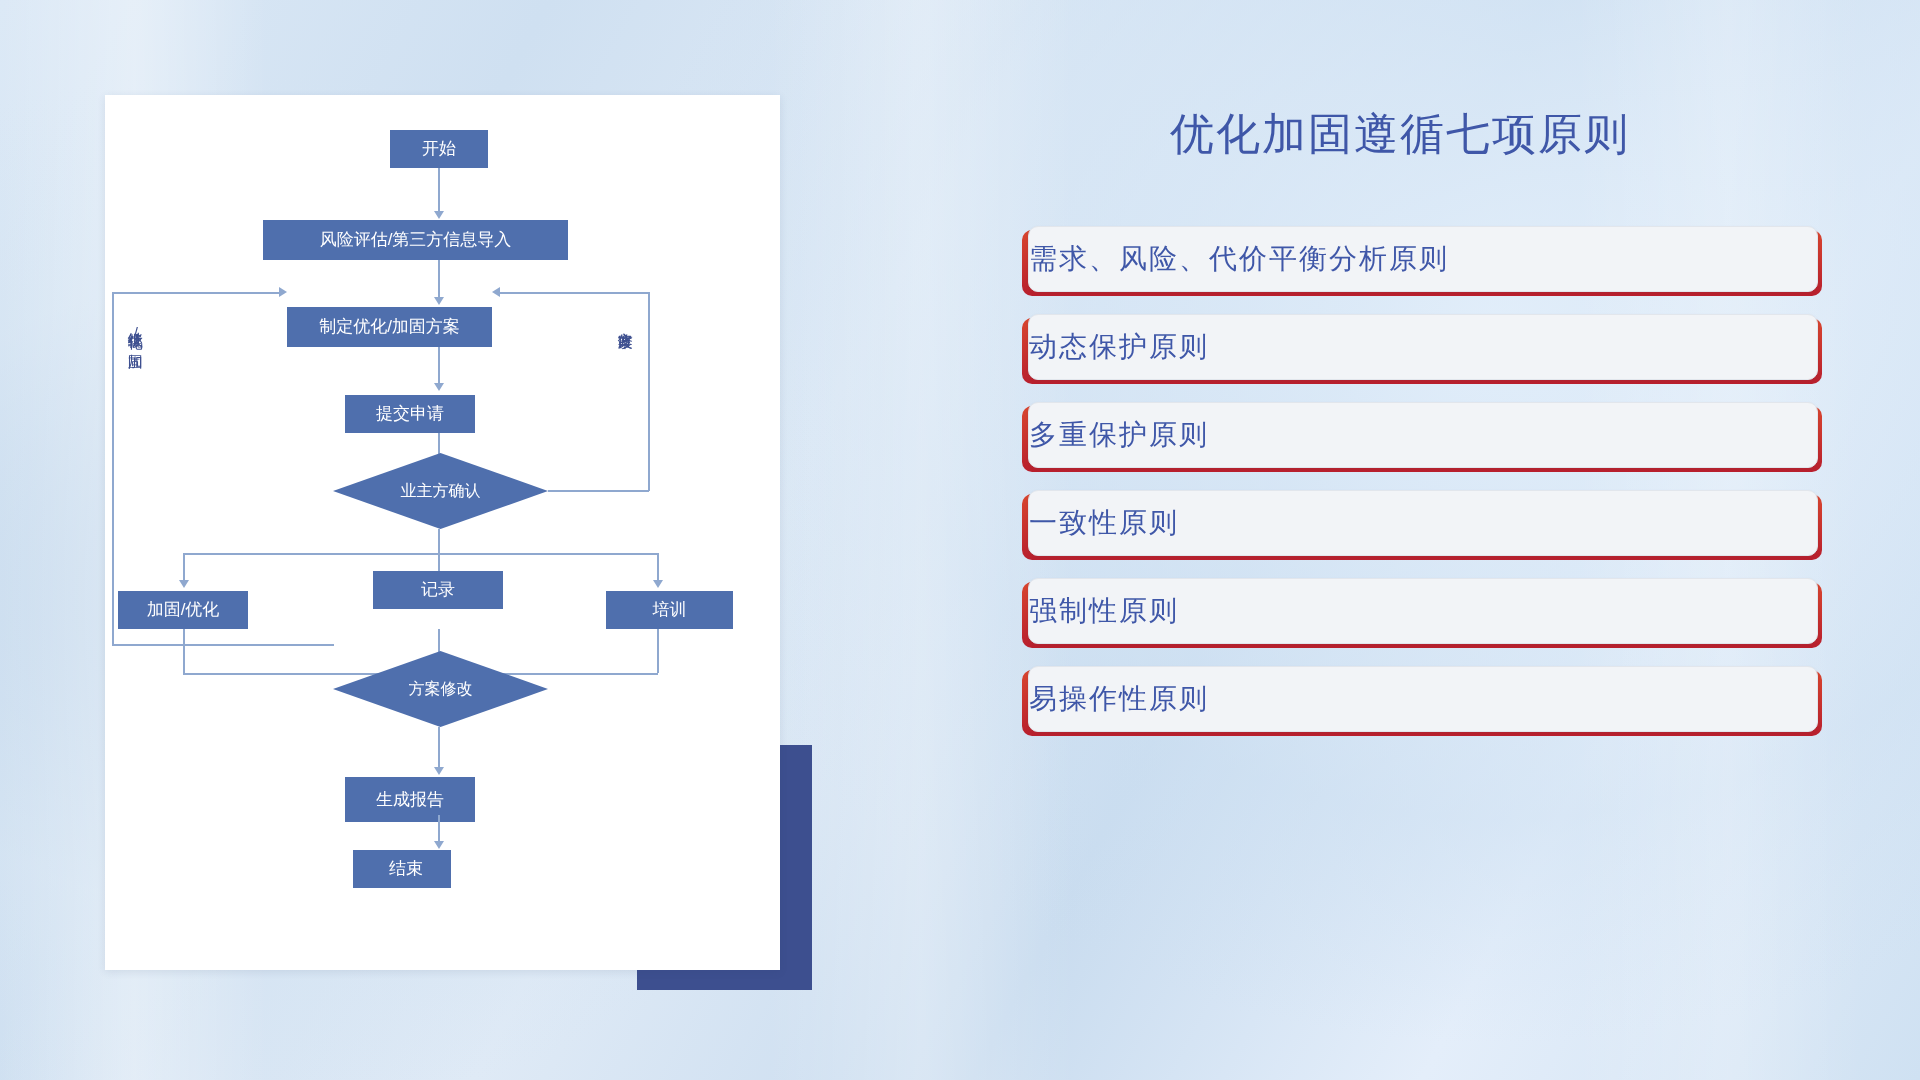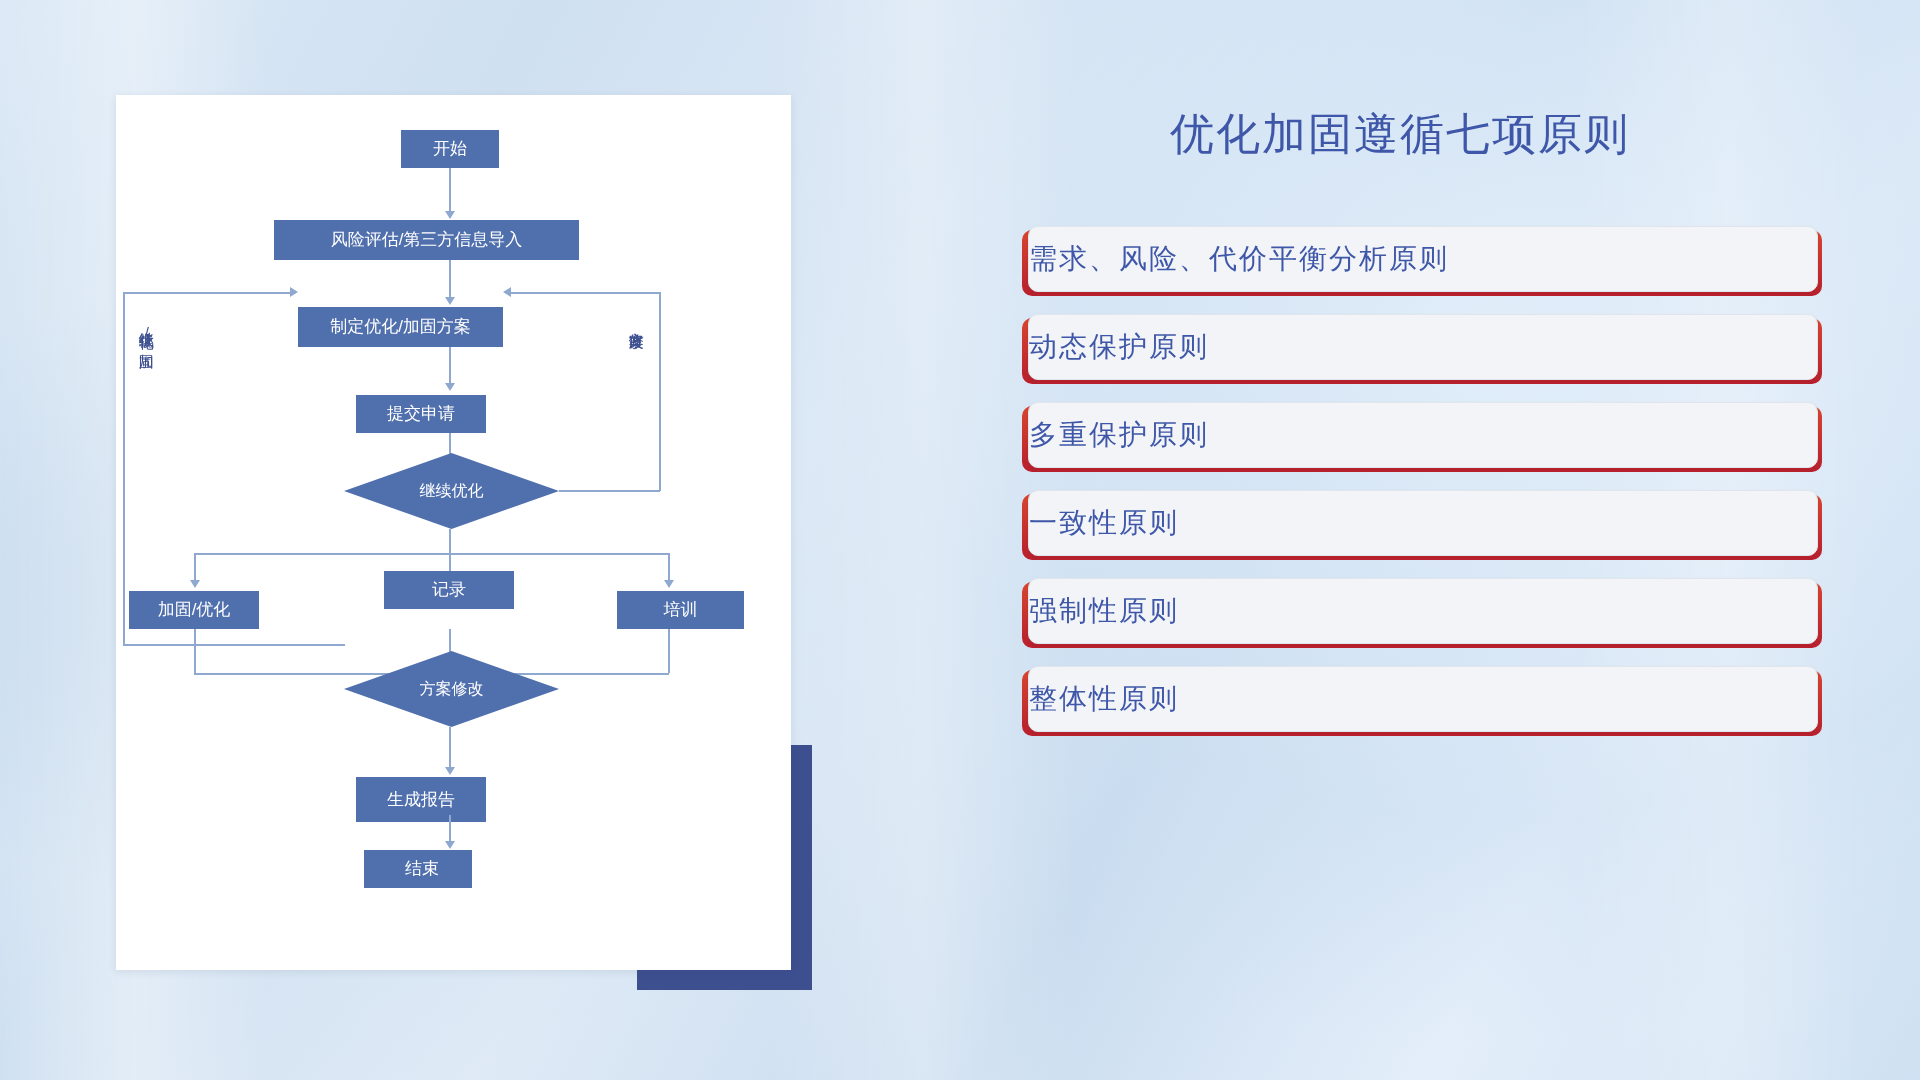--- a/index.html
+++ b/index.html
@@ -41,21 +41,20 @@
     background: #3d4f8f;
   }
   .chart-card {
     position: absolute;
     left: 105px;
     top: 95px;
     width: 675px;
     height: 875px;
     background: #ffffff;
     box-shadow: 0 2px 8px rgba(40,60,100,0.10);
-    margin-left: 11px;
   }
 
   .flow {
     position: absolute;
     left: 0; top: 0;
     width: 675px;
     height: 875px;
   }
   .node {
     position: absolute;
@@ -199,21 +198,21 @@
       <div class="node" style="left:182px; top:212px; width:205px; height:40px;">制定优化/加固方案</div>
       <div class="conn v" style="left:333px; top:252px; height:38px;"></div>
       <div class="arrow-down" style="left:329px; top:288px;"></div>
 
       <div class="node" style="left:240px; top:300px; width:130px; height:38px;">提交申请</div>
       <div class="conn v" style="left:333px; top:338px; height:48px;"></div>
       <div class="arrow-down" style="left:329px; top:384px;"></div>
 
       <div class="diamond-wrap" style="left:228px; top:358px; width:215px; height:76px;">
         <div class="diamond-shape"></div>
-        <span class="diamond-label">继续优化</span>
+        <span class="diamond-label">业主方确认</span>
       </div>
 
       <div class="conn h" style="left:443px; top:395px; width:101px;"></div>
       <div class="conn v" style="left:543px; top:197px; height:199px;"></div>
       <div class="conn h" style="left:395px; top:197px; width:149px;"></div>
       <div class="arrow-left" style="left:387px; top:192px;"></div>
       <div class="side-label" style="left:512px; top:225px; height:110px;">方案修改</div>
 
       <div class="conn v" style="left:7px; top:197px; height:352px;"></div>
       <div class="conn h" style="left:7px; top:197px; width:168px;"></div>
@@ -247,21 +246,21 @@
 
       <div class="conn h" style="left:7px; top:549px; width:222px;"></div>
 
       <div class="conn v" style="left:333px; top:632px; height:42px;"></div>
       <div class="arrow-down" style="left:329px; top:672px;"></div>
 
       <div class="node" style="left:240px; top:682px; width:130px; height:45px;">生成报告</div>
       <div class="conn v" style="left:333px; top:720px; height:28px;"></div>
       <div class="arrow-down" style="left:329px; top:746px;"></div>
 
-      <div class="node" style="left:248px; top:755px; width:108px; height:38px;padding-left:8px;">结束</div>
+      <div class="node" style="left:248px; top:755px; width:98px; height:38px;padding-left:8px;">结束</div>
     </div>
   </div>
 
   <div class="right-title">优化加固遵循七项原则</div>
 
   <div class="principles">
 
     <div class="principle-item">
       <div class="principle-accent"></div>
       <div class="principle-card">
@@ -294,18 +293,18 @@
     <div class="principle-item">
       <div class="principle-accent"></div>
       <div class="principle-card">
         <span class="principle-text">强制性原则</span>
       </div>
     </div>
 
     <div class="principle-item">
       <div class="principle-accent"></div>
       <div class="principle-card">
-        <span class="principle-text">整体性原则</span>
+        <span class="principle-text">易操作性原则</span>
       </div>
     </div>
 
   </div>
 </div>
 
 </body></html>

